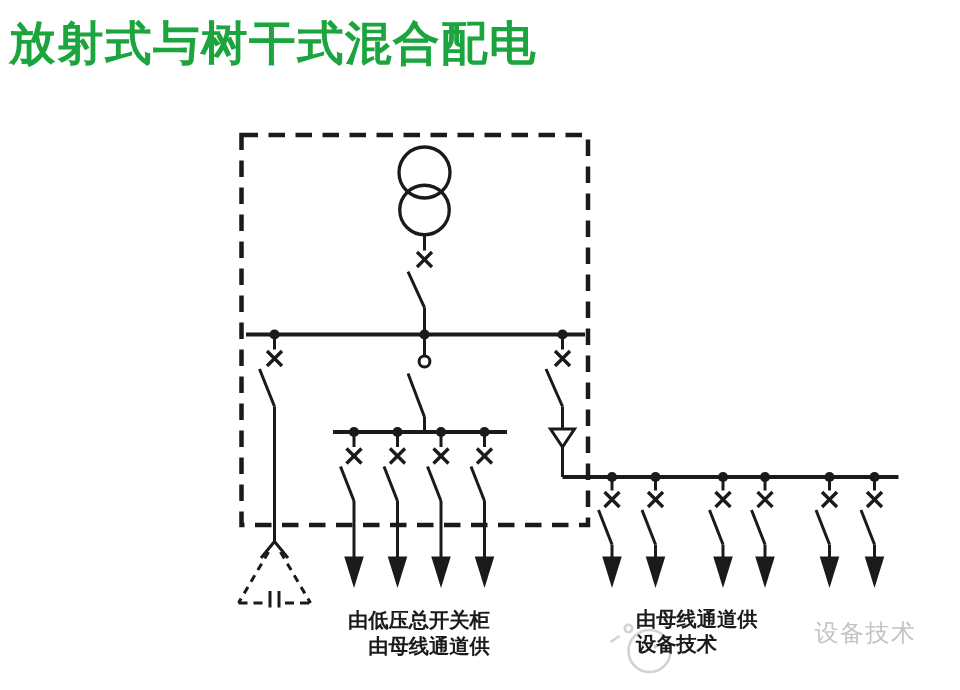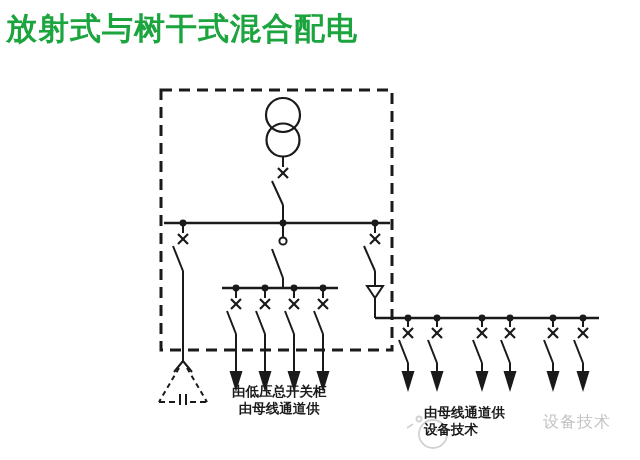--- a/index.html
+++ b/index.html
@@ -3,21 +3,21 @@
 <meta charset="utf-8">
 <style>
   html,body{margin:0;padding:0;background:#fff;}
   .stage{position:relative;width:640px;height:460px;background:#ffffff;overflow:hidden;
          font-family:"Liberation Sans",sans-serif;}
   .title{position:absolute;left:6px;top:8px;font-size:31px;font-weight:bold;
          color:#1CA53E;letter-spacing:1px;white-space:nowrap;}
   .diagram-svg{position:absolute;left:0;top:0;}
   .feeder-label{position:absolute;color:#1b1b1b;font-family:"Liberation Serif",serif;
                 font-weight:bold;font-size:13.5px;line-height:17px;white-space:nowrap;}
-  .label-left{left:232px;top:383px;text-align:center;}
+  .label-left{left:232px;top:405px;text-align:right;}
   .label-right{left:424px;top:404px;width:145px;text-align:left;}
   .watermark-text{position:absolute;left:543px;top:412px;font-size:16px;color:#c3c3c3;
                   letter-spacing:1px;white-space:nowrap;font-weight:normal;}
 </style>
 </head>
 <body>
 
 <div class="stage">
 
   <div class="title">放射式与树干式混合配电</div>

